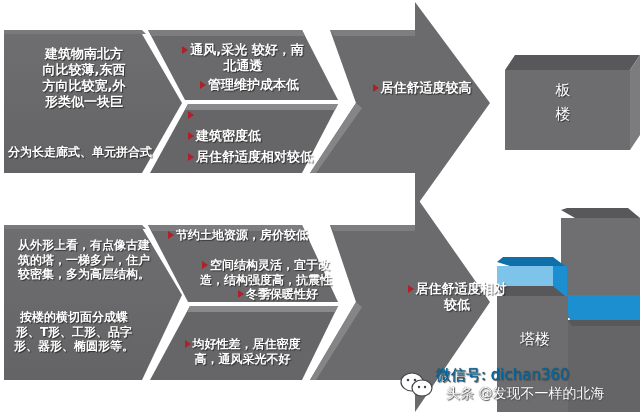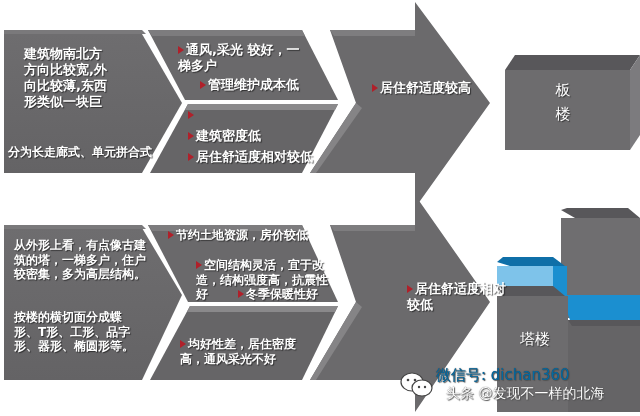--- a/index.html
+++ b/index.html
@@ -1,18 +1,18 @@
 <!DOCTYPE html>
 <html><head>
 <meta charset="utf-8">
 <style>
   html,body{margin:0;padding:0;background:#ffffff;}
   body{width:640px;height:416px;position:relative;overflow:hidden;font-family:"DejaVu Sans","Liberation Sans",sans-serif;}
   svg.bg{position:absolute;left:0;top:0;}
-  .txt{position:absolute;color:#ffffff;font-weight:bold;text-shadow:1px 1px 1px rgba(0,0,0,0.55);line-height:1.22;}
+  .txt{position:absolute;color:#ffffff;font-weight:bold;text-shadow:1px 1px 1px rgba(0,0,0,0.55);line-height:1.22;text-align:center;}
   .bullet{display:inline-block;width:0;height:0;border-top:4px solid transparent;border-bottom:4px solid transparent;border-left:6px solid #b0202a;margin-right:2px;vertical-align:middle;position:relative;top:-1px;}
   .t12{font-size:13px;}
   .t11{font-size:12px;}
   .t16{font-size:15px;}
   .wm{position:absolute;color:#ffffff;font-size:15px;text-shadow:0 0 1px #333,1px 1px 1px #555;white-space:nowrap;}
 </style>
 </head>
 <body>
 
 <svg class="bg" width="640" height="416" viewBox="0 0 640 416">
@@ -80,28 +80,28 @@
     <polygon points="497,262 503,257 553,257 565,266 510,266" fill="#0f6fa8"></polygon>
     <rect x="497" y="266" width="70" height="20" fill="#7ec3ea"></rect>
     <rect x="553" y="266" width="14" height="30" fill="#1b8fd0"></rect>
     <polygon points="497,286 553,286 565,296 503,296" fill="#58575a"></polygon>
     <rect x="497" y="296" width="71" height="116" fill="#6d6c6e"></rect>
   </g>
 </svg>
 
 <div class="txt t12" style="left:24px;top:46px;width:120px;">
   <div>建筑物南北方</div>
+  <div>向比较薄,东西</div>
   <div>方向比较宽,外</div>
-  <div>向比较薄,东西</div>
   <div>形类似一块巨</div>
 </div>
 <div class="txt t11" style="left:8px;top:145px;white-space:nowrap;">分为长走廊式、单元拼合式</div>
 
 <div class="txt t12" style="left:178px;top:42px;width:130px;">
-  <span class="bullet"></span><span>通风,采光 较好，一梯多户</span>
+  <span class="bullet"></span><span>通风,采光 较好，南北通透</span>
 </div>
 <div class="txt t12" style="left:200px;top:77px;white-space:nowrap;">
   <span class="bullet"></span><span>管理维护成本低</span>
 </div>
 
 <div class="txt t12" style="left:188px;top:107px;white-space:nowrap;">
   <span class="bullet"></span>
 </div>
 <div class="txt t12" style="left:188px;top:128px;white-space:nowrap;">
   <span class="bullet"></span><span>建筑密度低</span>

